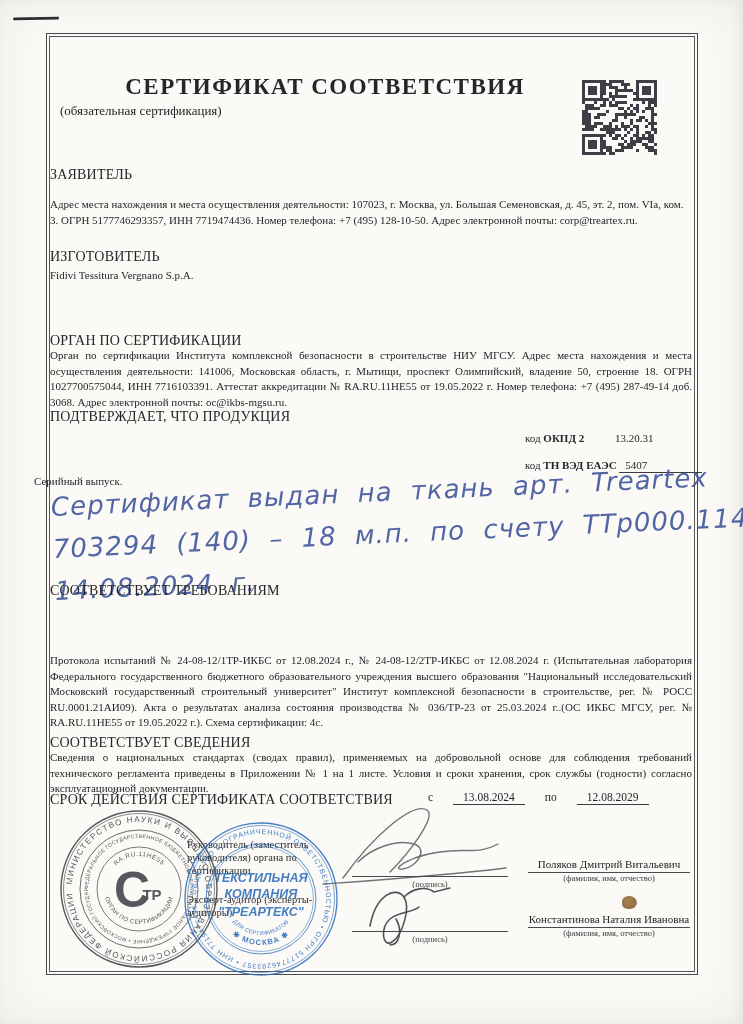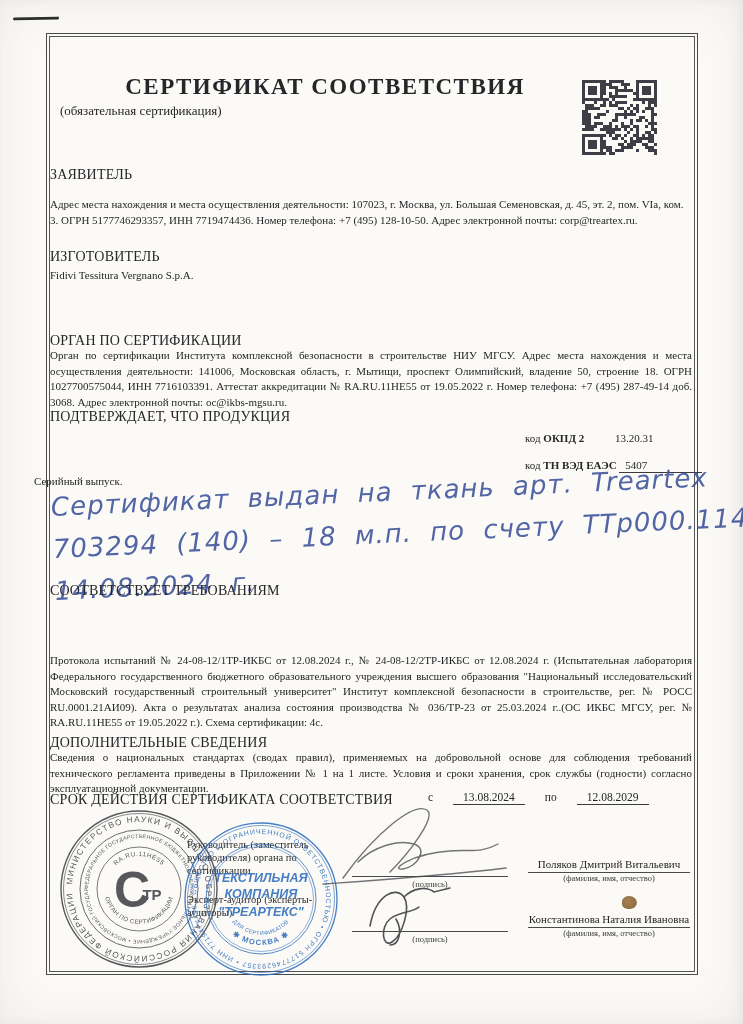--- a/index.html
+++ b/index.html
@@ -407,21 +407,21 @@
   <div class="abs hand" style="left:50px;top:486px;">
     <div>Сертификат выдан на ткань арт. Treartex</div>
     <div>703294 (140) – 18 м.п. по счету ТТр000.1146 от</div>
     <div>14.08.2024 г.</div>
   </div>
 
   <div class="abs h" style="left:50px;top:583px;">СООТВЕТСТВУЕТ ТРЕБОВАНИЯМ</div>
 
   <div class="abs body just" style="left:50px;top:653px;width:642px;">Протокола испытаний № 24-08-12/1ТР-ИКБС от 12.08.2024 г., № 24-08-12/2ТР-ИКБС от 12.08.2024 г. (Испытательная лаборатория Федерального государственного бюджетного образовательного учреждения высшего образования "Национальный исследовательский Московский государственный строительный университет" Институт комплексной безопасности в строительстве, рег. № РОСС RU.0001.21АИ09). Акта о результатах анализа состояния производства № 036/ТР-23 от 25.03.2024 г..(ОС ИКБС МГСУ, рег. № RA.RU.11НЕ55 от 19.05.2022 г.). Схема сертификации: 4с.</div>
 
-  <div class="abs h" style="left:50px;top:735px;">ДОПОЛНИТЕЛЬНЫЕ СВЕДЕНИЯ</div>
+  <div class="abs h" style="left:50px;top:735px;">СООТВЕТСТВУЕТ СВЕДЕНИЯ</div>
   <div class="abs body just" style="left:50px;top:750px;width:642px;">Сведения о национальных стандартах (сводах правил), применяемых на добровольной основе для соблюдения требований технического регламента приведены в Приложении № 1 на 1 листе. Условия и сроки хранения, срок службы (годности) согласно эксплуатационной документации.</div>
 
   <div class="abs h" style="left:50px;top:792px;">СРОК ДЕЙСТВИЯ СЕРТИФИКАТА СООТВЕТСТВИЯ</div>
   <div class="abs validity-row" style="left:428px;top:791px;">
     <span>с</span>
     <span class="vdate">13.08.2024</span>
     <span>по</span>
     <span class="vdate">12.08.2029</span>
   </div>
 

